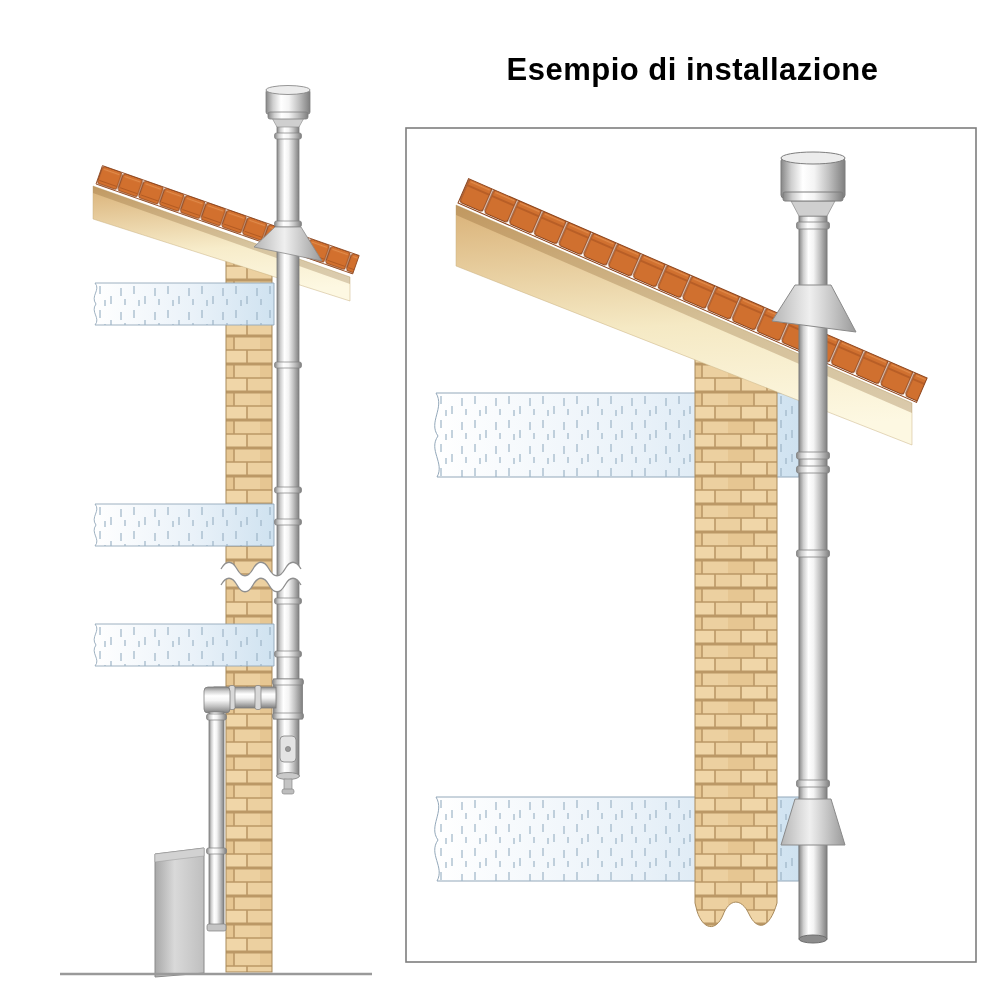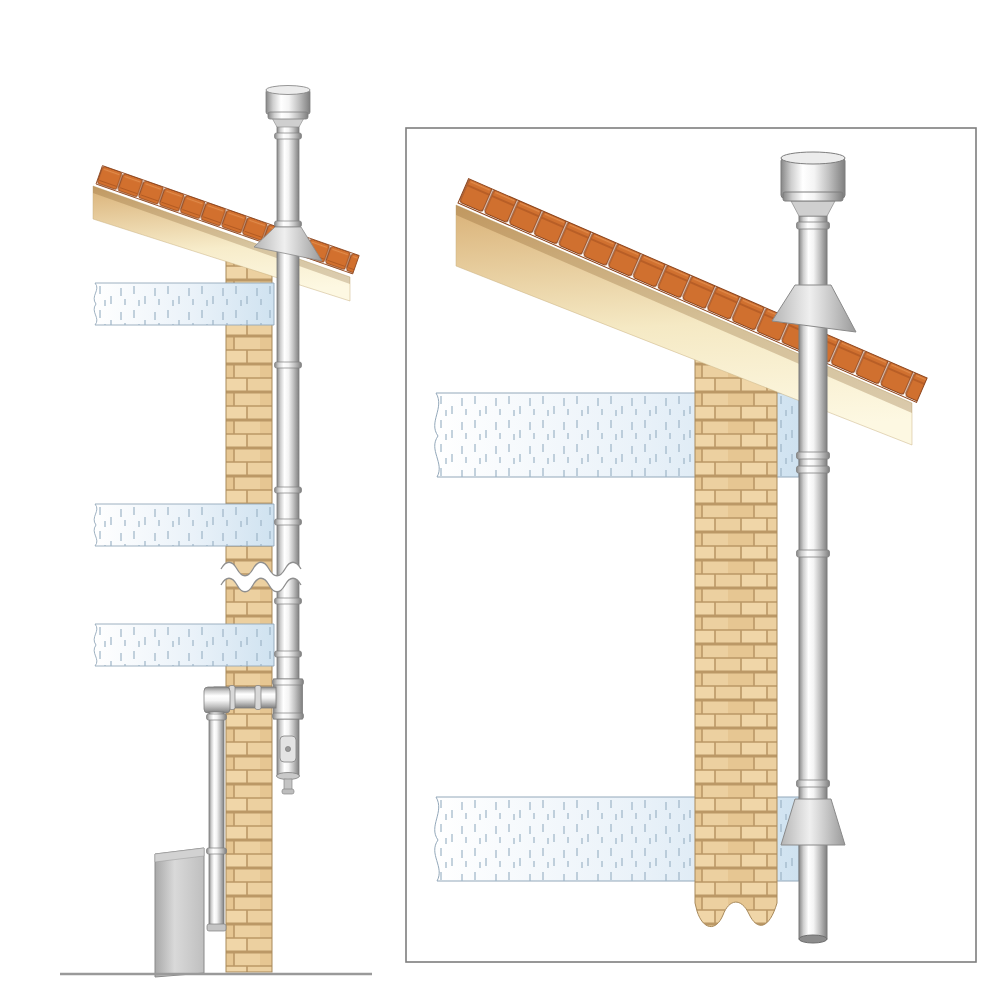--- a/index.html
+++ b/index.html
@@ -10,20 +10,21 @@
     text-align:center;font-size:31px;font-weight:700;color:#000;
     letter-spacing:0.5px;
   }
   svg.diagram{position:absolute;left:0;top:0;}
 </style>
 </head>
 <body>
 
 <div class="canvas">
 
+  <div class="page-title">Esempio di installazione</div>
 
   <svg class="diagram" width="1000" height="1000" viewBox="0 0 1000 1000" xmlns="http://www.w3.org/2000/svg">
     <defs>
       <linearGradient id="pipeH" x1="0" y1="0" x2="1" y2="0">
         <stop offset="0" stop-color="#878787"></stop>
         <stop offset="0.16" stop-color="#cfcfcf"></stop>
         <stop offset="0.34" stop-color="#ffffff"></stop>
         <stop offset="0.52" stop-color="#f4f4f4"></stop>
         <stop offset="0.74" stop-color="#c2c2c2"></stop>
         <stop offset="1" stop-color="#7f7f7f"></stop>

